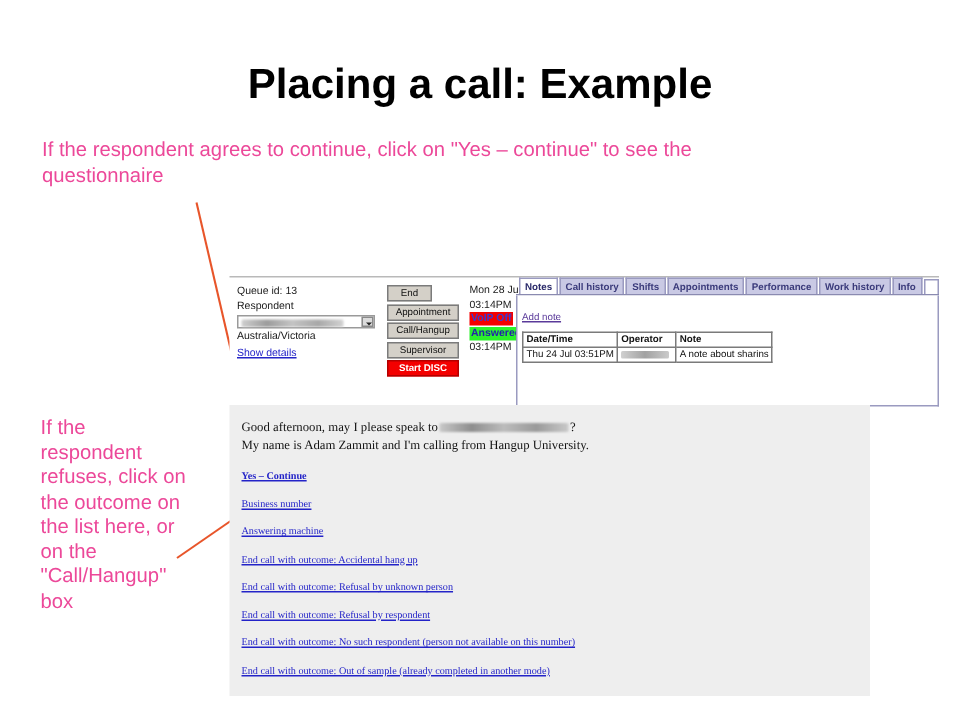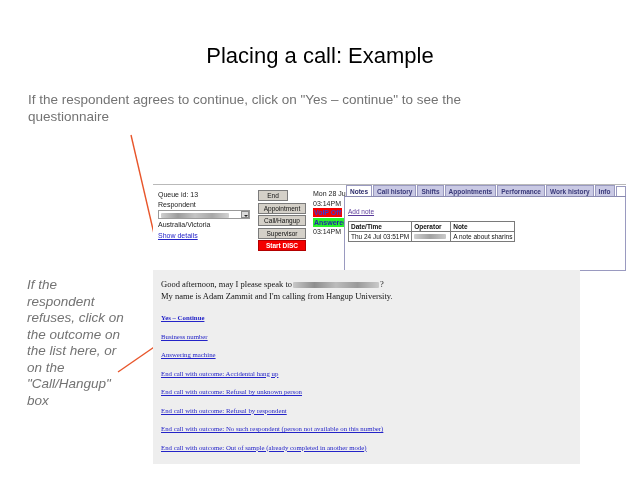--- a/index.html
+++ b/index.html
@@ -15,45 +15,44 @@
     font-family: "Liberation Sans", sans-serif;
   }
 
   
   #slide-title {
     position: absolute;
     left: 0;
     top: 38px;
     width: 640px;
     text-align: center;
-    font-size: 22px;
-    font-weight: normal;
+    font-size: 28px;
+    font-weight: bold;
     color: #000000;
     letter-spacing: 0px;
     line-height: 36px;
   }
 
   
   .annotation {
     position: absolute;
-    color: #737373;
+    color: #ec4899;
     font-size: 13.5px;
     line-height: 16.5px;
     white-space: pre-wrap;
   }
   #annotation-top {
     left: 28px;
     top: 92px;
     width: 460px;
   }
   #annotation-left {
     left: 27px;
     top: 277px;
     width: 98px;
-    font-style: italic;
   }
 
   
   #arrow-layer {
     position: absolute;
     left: 0; top: 0;
     width: 640px; height: 480px;
     pointer-events: none;
   }
 

